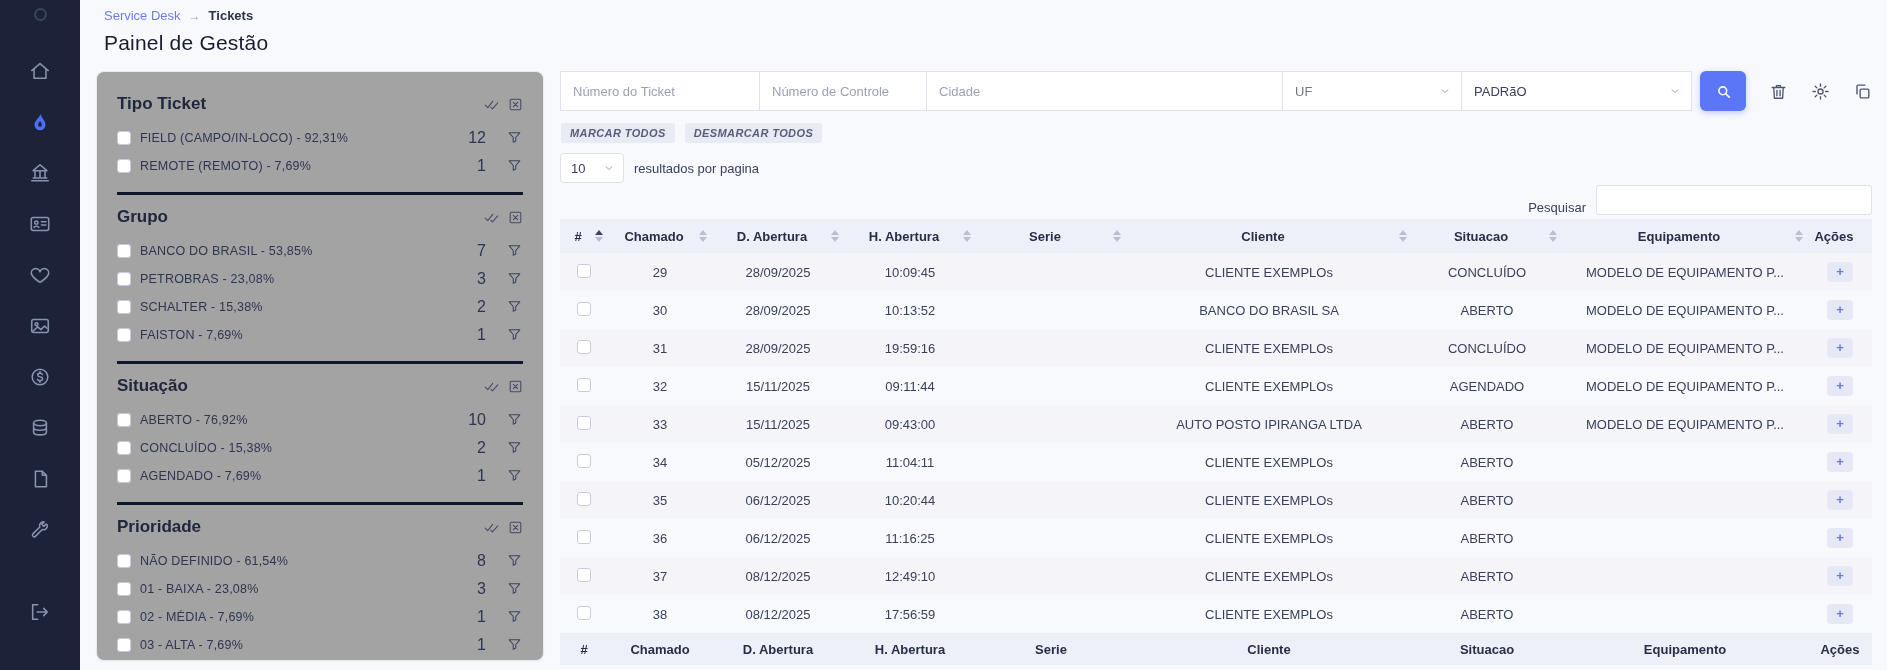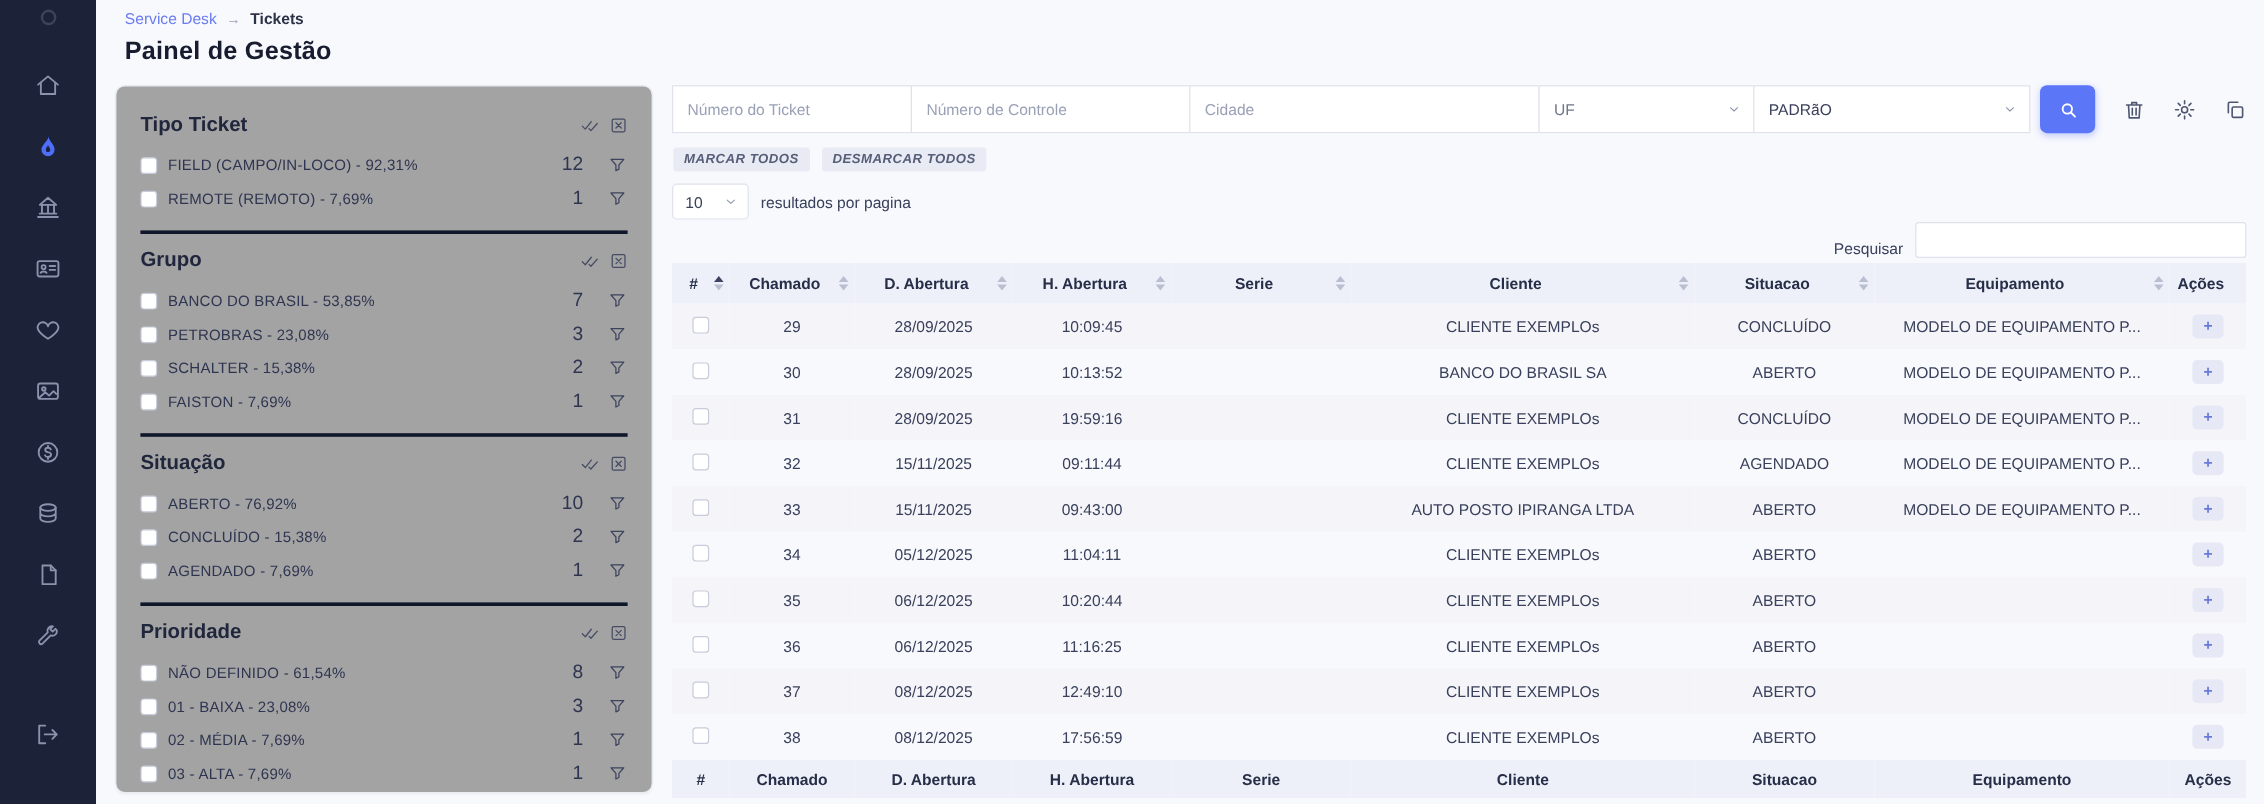--- a/index.html
+++ b/index.html
@@ -16,21 +16,21 @@
   .side-btn.active{color:#4f6ef7}
   .side-btn.bottom{margin-top:auto}
 
   
   .content{flex:1;height:670px;padding:8px 15px 0 16px;display:flex;flex-direction:column}
   .topbar{padding-left:8px}
   .breadcrumb{font-size:13px;display:flex;gap:8px;align-items:center}
   .breadcrumb .root{color:#6a7cf0;cursor:pointer;text-decoration:none}
   .breadcrumb .sep{color:#9aa0b5;font-size:12px}
   .breadcrumb .cur{color:#2c3247;font-weight:700}
-  h1{font-size:21px;color:#171c2f;font-weight:700;letter-spacing:.2px;margin-top:8px}
+  h1{font-size:21px;color:#171c2f;font-weight:400;letter-spacing:.2px;margin-top:8px}
   .body-row{display:flex;gap:16px;margin-top:16px;flex:1;align-items:flex-start}
 
   
   .filter-card{width:448px;flex-shrink:0;background:#a3a3a3;border:1px solid #e9ebf3;border-radius:8px;padding:10px 20px 0;height:590px;overflow:hidden;box-shadow:0 1px 2px rgba(20,30,60,.04)}
   .f-section{padding:8px 0 12px}
   .f-section + .f-section{border-top:3px solid #0f172a}
   .f-head{display:flex;align-items:center;justify-content:space-between;margin:4px 0 10px}
   .f-title{font-size:17px;font-weight:700;color:#20273d}
   .f-actions{display:flex;gap:9px;align-items:center;color:#444b63}
   .f-actions .icon svg{width:15px;height:15px}
@@ -42,21 +42,21 @@
   .funnel{width:16px;height:16px;color:#3d445e;cursor:pointer}
   .funnel svg{width:15px;height:15px}
 
   
   .main-panel{flex:1;display:flex;flex-direction:column;min-width:0}
   .toolbar{display:flex;align-items:center}
   .tb-fields{display:flex;flex:1;min-width:0}
   .tb-input{height:40px;border:1px solid #dfe2ec;background:#fff;font-size:13px;padding:0 12px;color:#3a4159;outline:none}
   .tb-input::placeholder{color:#9aa1b6}
   .tb-input+.tb-input,.tb-select{margin-left:-1px}
-  .w1{width:200px}.w2{width:233px}.w3{flex:1;min-width:120px}
+  .w1{width:200px}.w2{width:168px}.w3{flex:1;min-width:120px}
   .tb-select{height:40px;border:1px solid #dfe2ec;background:#fff;display:flex;align-items:center;justify-content:space-between;padding:0 10px 0 12px;font-size:13px;cursor:pointer}
   .tb-select.uf{width:180px;color:#6f7689}
   .tb-select.padrao{width:231px;color:#39405b}
   .chev{color:#8b93a9}.chev svg{width:12px;height:12px}
   .btn-search{width:46px;height:40px;border:none;border-radius:6px;background:#5b76f7;margin-left:8px;cursor:pointer;display:flex;align-items:center;justify-content:center;color:#fff;box-shadow:0 2px 6px rgba(91,118,247,.35);flex-shrink:0}
   .btn-search svg{width:17px;height:17px;stroke-width:2.2}
   .icon-btn{width:20px;height:20px;color:#4e5670;margin-left:22px;cursor:pointer;background:none;border:none;display:flex;align-items:center;justify-content:center;flex-shrink:0}
   .icon-btn svg{width:19px;height:19px}
 
   .links-row{display:flex;gap:10px;margin-top:12px;padding-left:1px}

